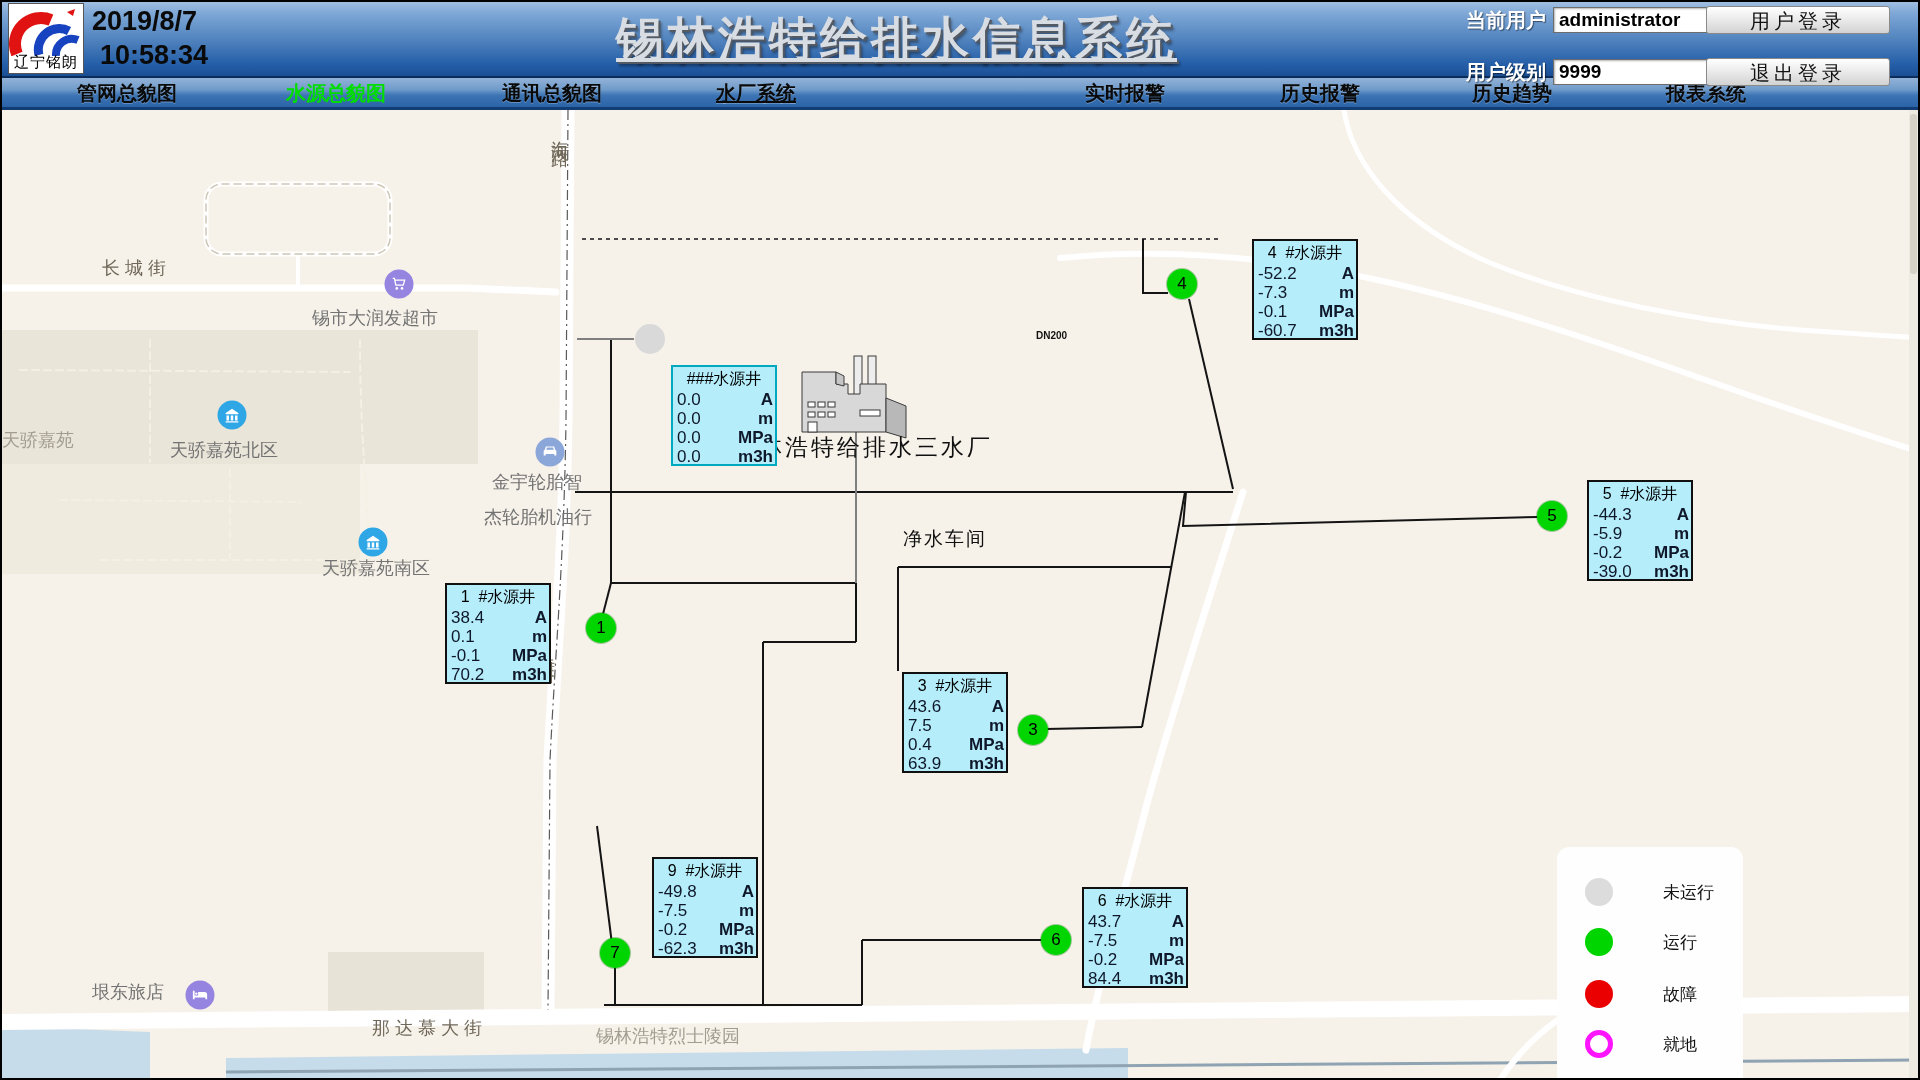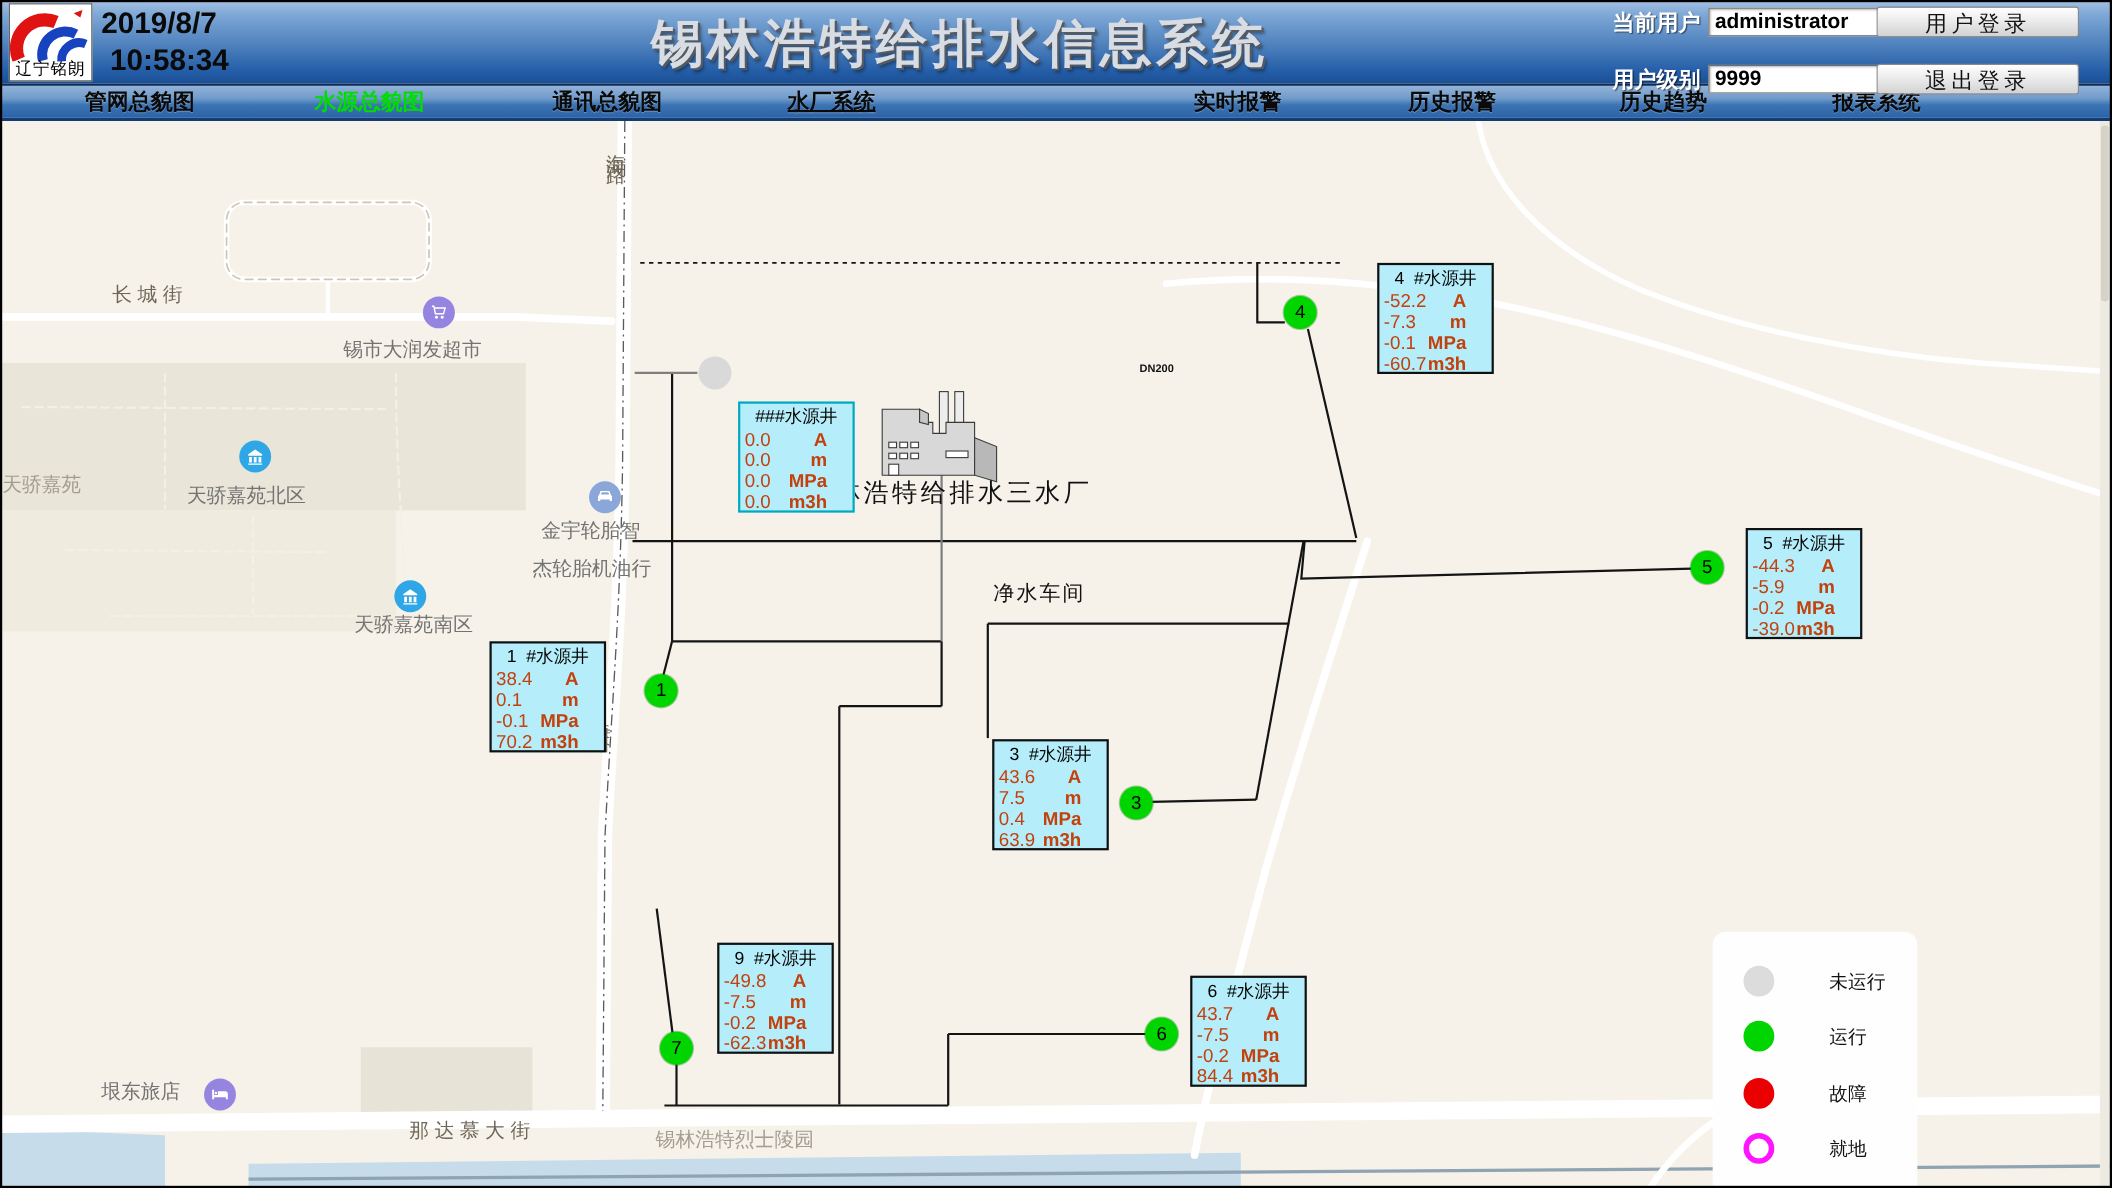--- a/index.html
+++ b/index.html
@@ -9,22 +9,22 @@
 
   
   .app-header{position:absolute;left:0;top:0;width:1920px;height:78px;
     background:linear-gradient(180deg,#a6c2e2 0%,#7da7d6 18%,#4d80bc 55%,#245ea8 85%,#1b4f94 100%);
     border-bottom:2px solid #0b2d5c;box-sizing:border-box;z-index:10;}
   .logo{position:absolute;left:8px;top:3px;width:76px;height:71px;background:#fff;
         border:1px solid #555;box-sizing:border-box;text-align:center;}
   .logo-text{position:absolute;left:0;right:0;bottom:1px;font-size:15px;color:#000;letter-spacing:1px;}
   .datetime{position:absolute;left:92px;top:4px;color:#0a0a0a;font-weight:bold;}
   .datetime .dt-line{font-size:27px;line-height:34px;white-space:pre;}
-  .app-title{position:absolute;left:592px;top:8px;font-size:47px;font-weight:bold;letter-spacing:4px;
-    color:#d8dde4;text-shadow:2px 2px 0 #545a63,3px 4px 3px rgba(0,0,0,.4);white-space:nowrap;}
+  .app-title{position:absolute;left:616px;top:8px;font-size:47px;font-weight:bold;letter-spacing:4px;
+    color:#d8dde4;text-shadow:2px 2px 0 #545a63,3px 4px 3px rgba(0,0,0,.4);white-space:nowrap;text-decoration:underline;}
   .user-panel{position:absolute;left:1458px;top:6px;width:430px;display:grid;
     grid-template-columns:88px 146px 184px;grid-auto-rows:28px;gap:24px 7px;align-items:center;}
   .up-label{color:#fff;font-weight:bold;font-size:20px;text-align:right;text-shadow:1px 1px 1px rgba(0,0,0,.5);white-space:nowrap;}
   .up-input{height:26px;border:1px solid #6d6d6d;box-shadow:inset 1px 1px 2px rgba(0,0,0,.3);
     font-family:inherit;font-size:19px;font-weight:bold;padding:0 5px;background:#fff;color:#000;box-sizing:border-box;width:158px;}
   .up-btn{height:28px;font-family:inherit;font-size:20px;letter-spacing:4px;color:#111;
     background:linear-gradient(180deg,#ffffff,#ececec 45%,#d2d2d2);border:1px solid #8a8a8a;
     border-radius:3px;box-shadow:inset 0 1px 0 #fff;cursor:pointer;}
 
   
@@ -47,21 +47,21 @@
        display:flex;align-items:center;justify-content:center;z-index:2;}
   .poi svg{width:19px;height:19px;}
   .plant-title{position:absolute;left:733px;top:322px;font-size:23px;color:#101010;letter-spacing:3px;z-index:2;white-space:nowrap;}
   .workshop-label{position:absolute;left:903px;top:416px;font-size:19px;color:#101010;letter-spacing:2px;z-index:2;}
   .pipe-label{position:absolute;left:1036px;top:220px;font-size:10px;font-weight:bold;color:#111;z-index:2;}
 
   .well-box{position:absolute;width:106px;height:101px;background:#b5eefa;border:2px solid #101010;
     box-sizing:border-box;z-index:4;cursor:pointer;}
   .well-box.accent{border-color:#00a8c0;margin-left:36px;}
   .well-title{text-align:center;font-size:16px;color:#000;padding-top:2px;white-space:pre;}
-  .well-row{display:flex;justify-content:space-between;padding:0 23px 0 4px;font-size:17px;line-height:19px;color:#c2410c;}
+  .well-row{display:flex;justify-content:space-between;padding:0 2px 0 4px;font-size:17px;line-height:19px;color:#0f172a;}
   .well-unit{font-weight:bold;}
 
   .node{position:absolute;width:30px;height:30px;border-radius:50%;transform:translate(-50%,-50%);
     display:flex;align-items:center;justify-content:center;font-size:17px;color:#000;z-index:3;cursor:pointer;}
   .node.run{background:#00d500;box-shadow:0 0 0 1px rgba(0,120,0,.35);}
   .node.idle{background:#d9d9d9;}
 
   .legend{position:absolute;left:1557px;top:737px;width:186px;height:250px;background:#fefefe;
     border-radius:12px;z-index:2;}
   .legend-row{position:absolute;left:0;height:30px;display:flex;align-items:center;}

